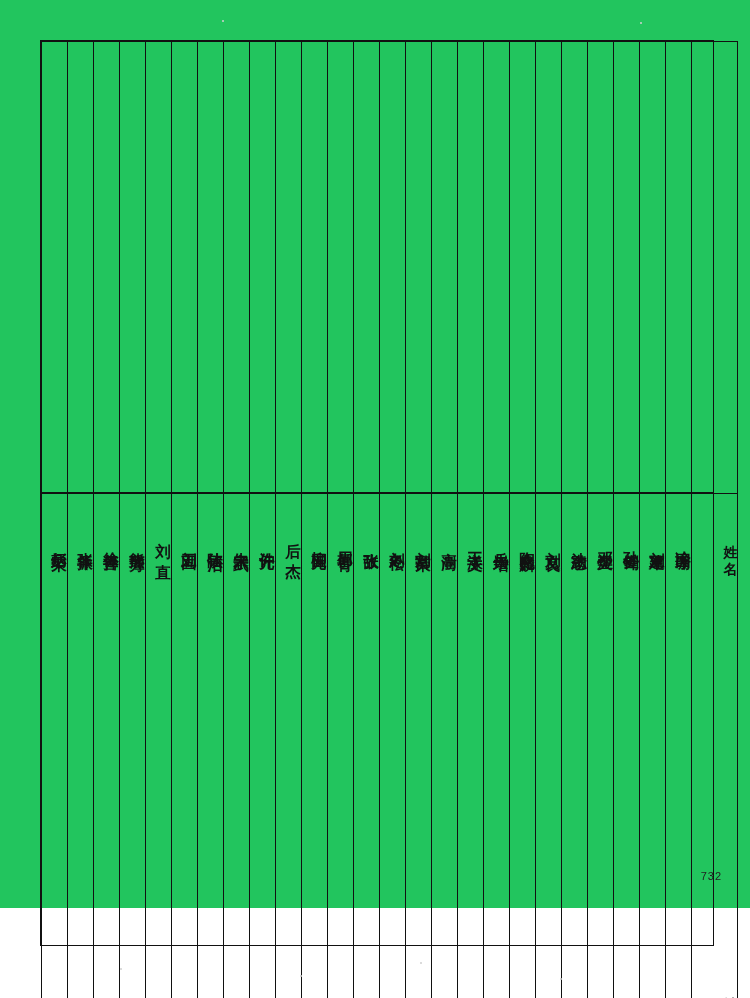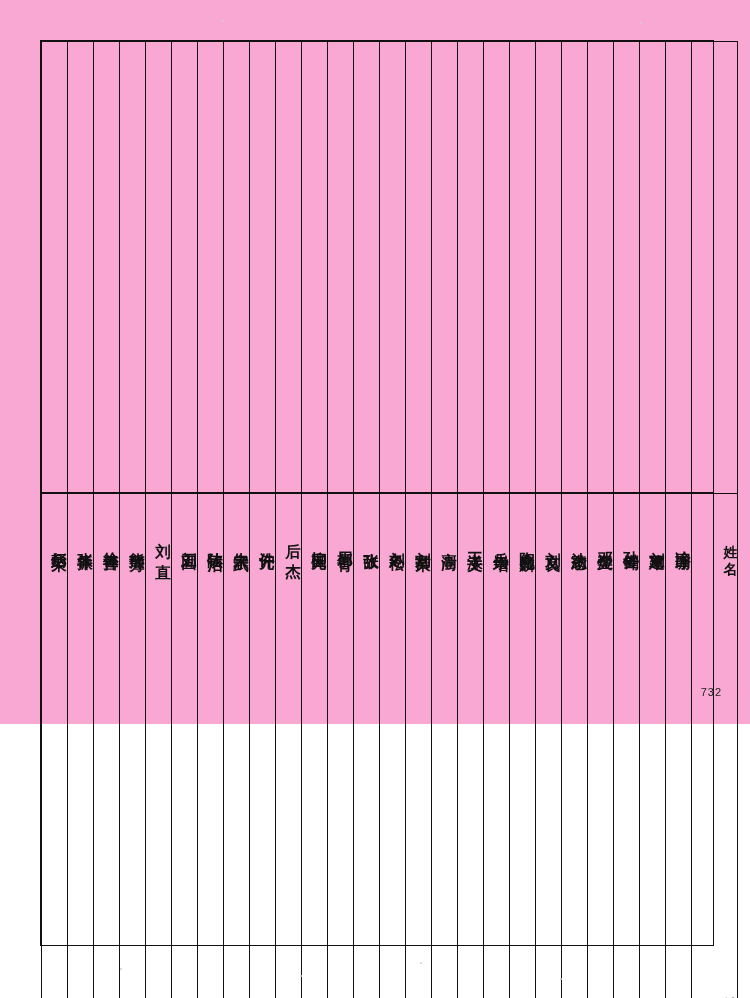--- a/index.html
+++ b/index.html
@@ -12,22 +12,22 @@
     height: 998px;
     font-family: "Liberation Serif", "DejaVu Serif", serif;
     color: #111111;
     position: relative;
     overflow: hidden;
   }
   .page {
     position: absolute;
     left: 0; top: 0;
     width: 750px;
-    height: 724px;
-    background: #f9a8d4;
+    height: 908px;
+    background: #22c55e;
     text-decoration: underline;
   }
   .speckle {
     position: absolute;
     width: 2px; height: 2px;
     background: #cfcfcf;
     border-radius: 50%;
   }
 
   

